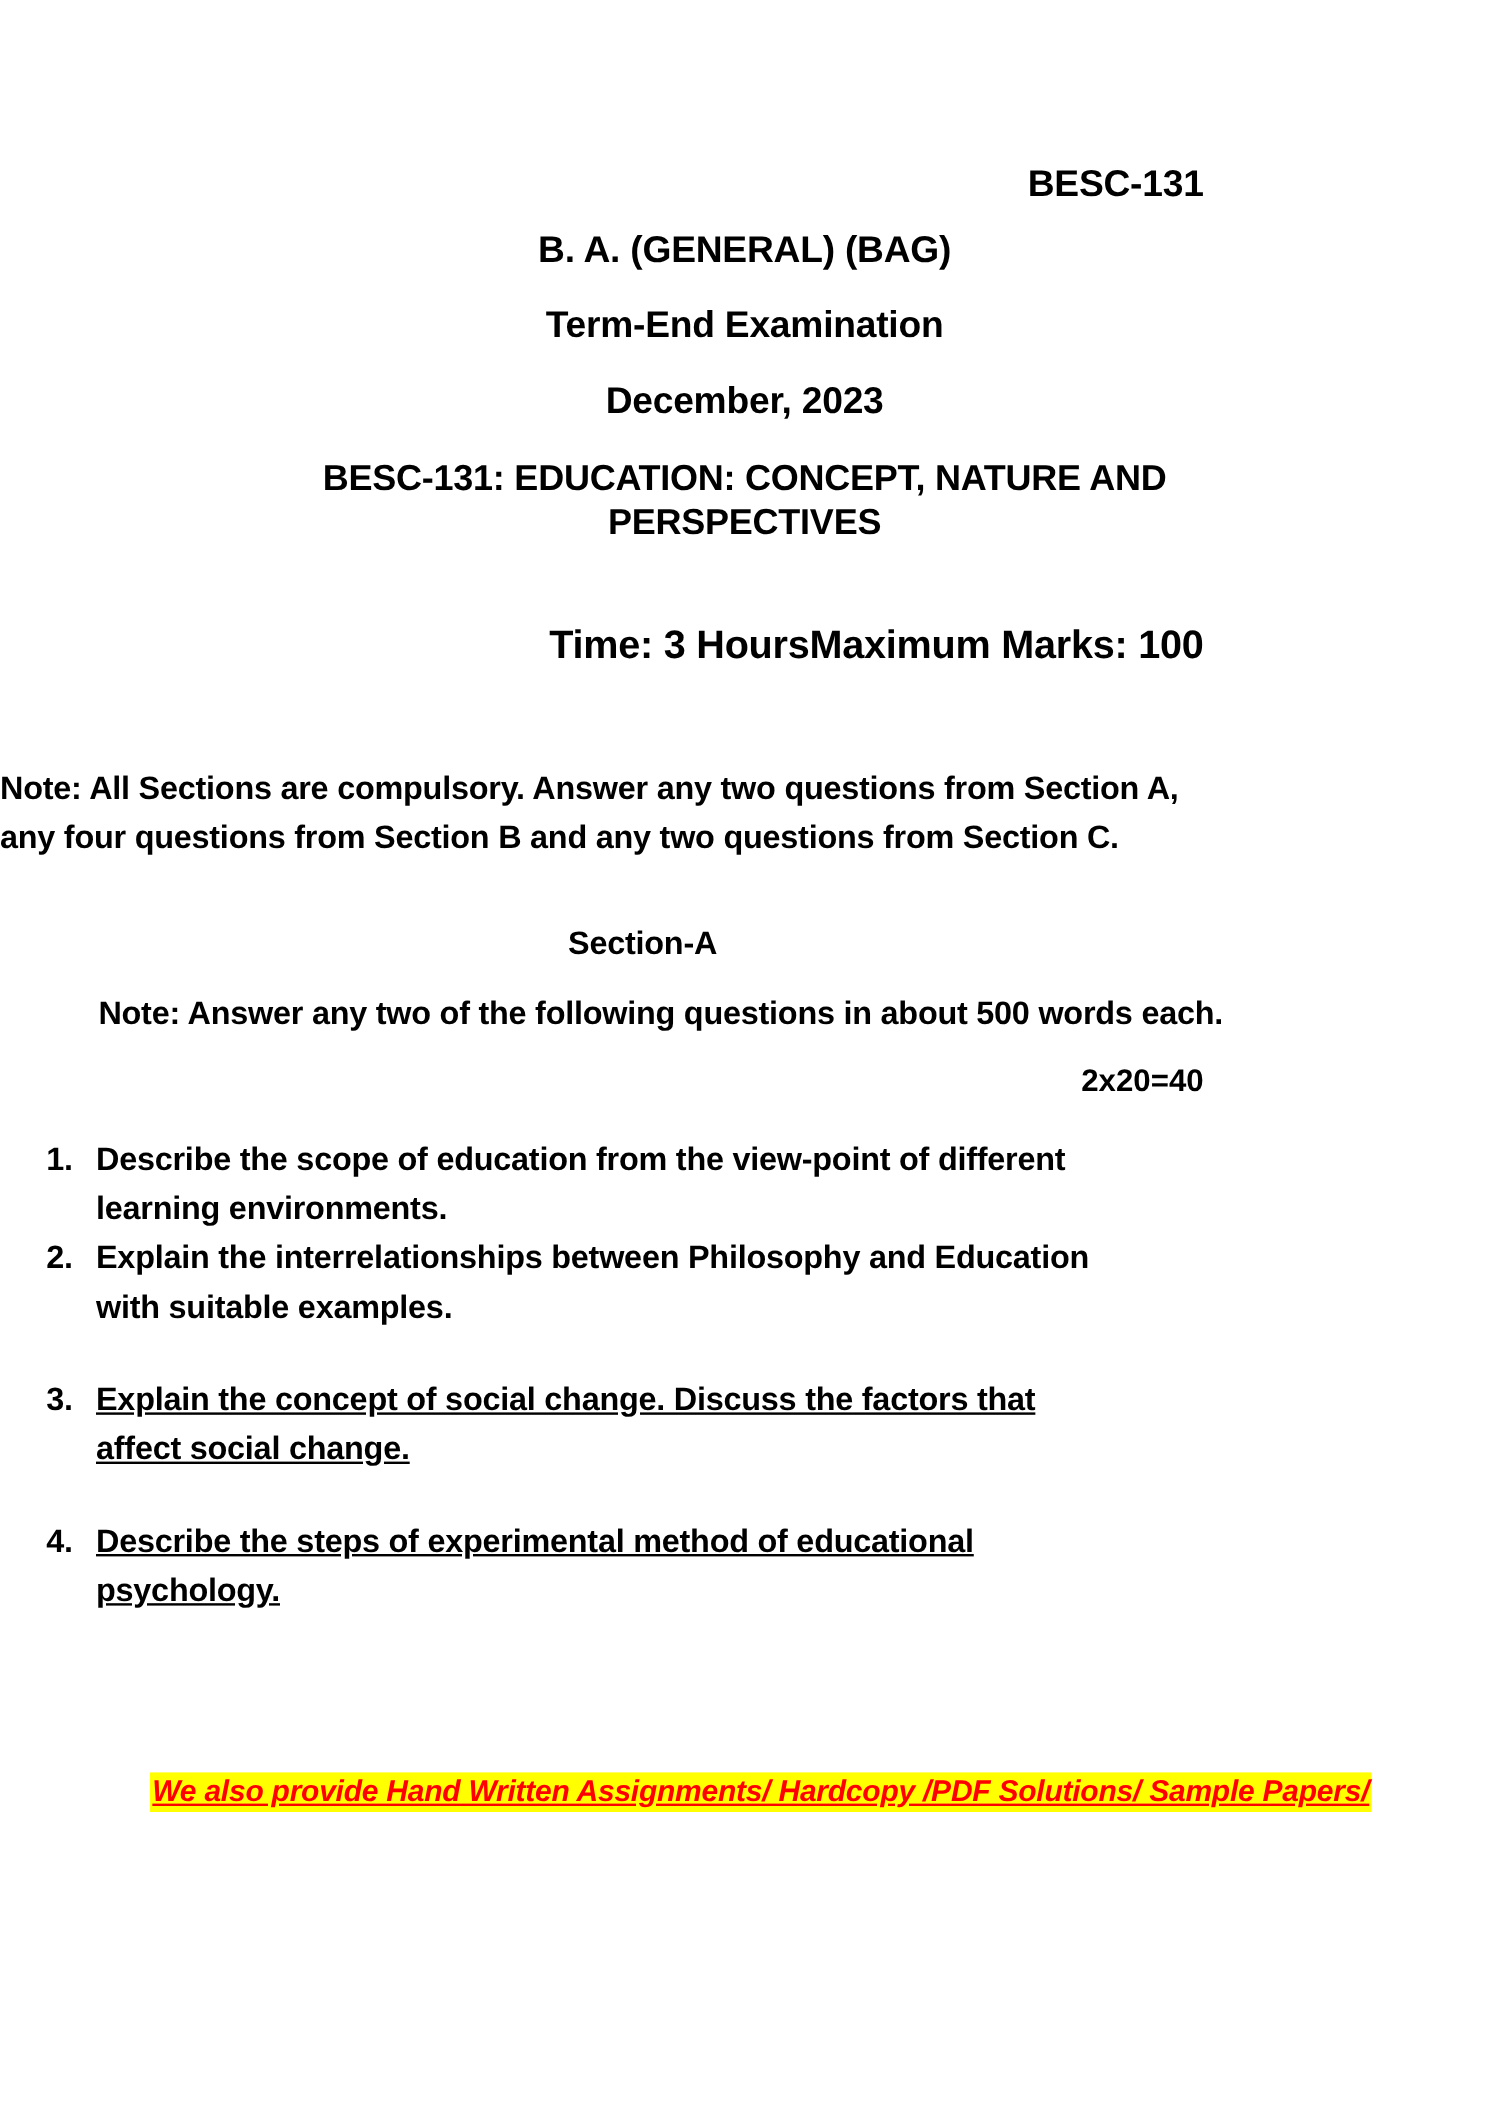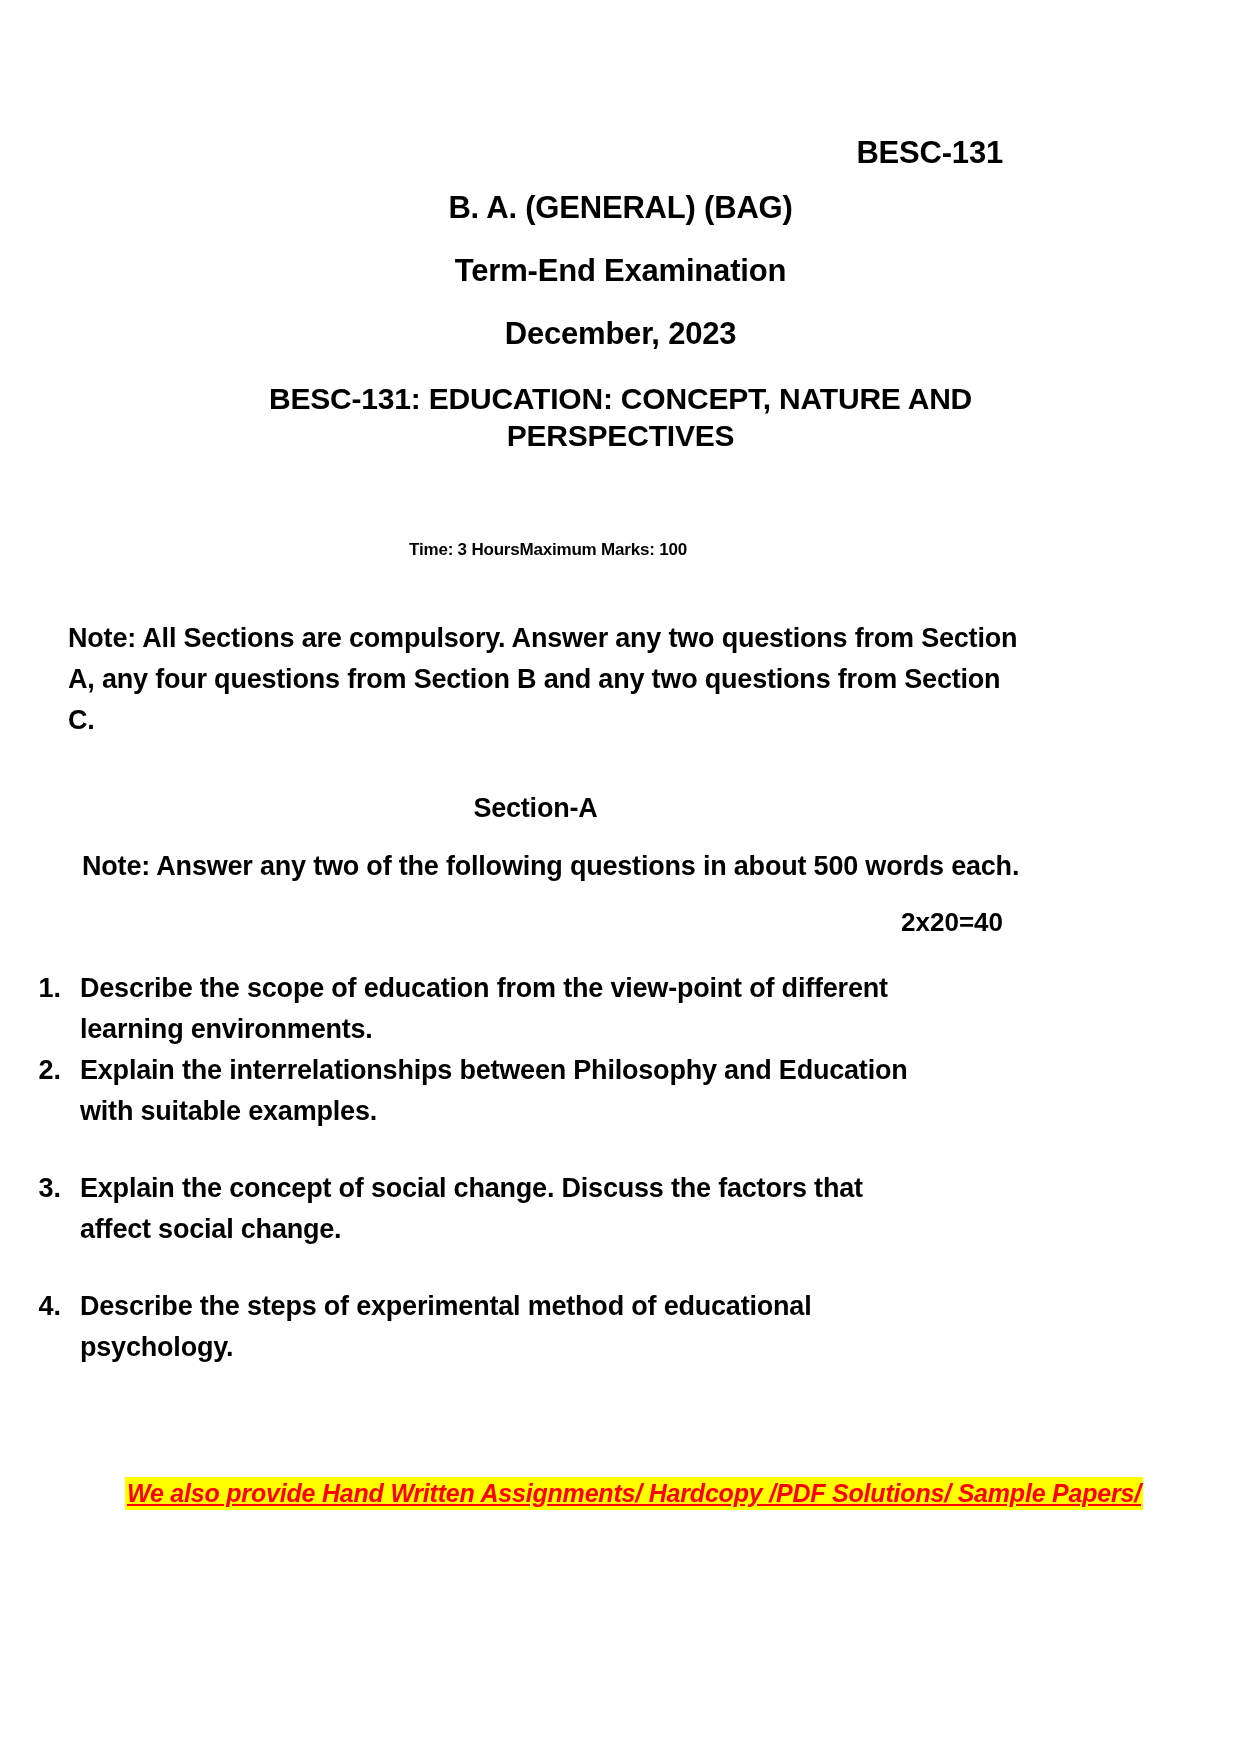--- a/index.html
+++ b/index.html
@@ -58,33 +58,32 @@
   }
   .title-line.subject {
     font-size: 30px;
     width: 880px;
     line-height: 1.22;
     margin-bottom: 0;
   }
 
   .meta-row {
     display: flex;
-    justify-content: center;
+    justify-content: flex-end;
     align-items: baseline;
-    margin-top: 86px;
+    margin-top: 64px;
     padding-left: 93px;
     padding-right: 238px;
-    font-size: 17px;
+    font-size: 33px;
     font-weight: bold;
     letter-spacing: -0.2px;
   }
 
   .note-block {
-    margin-top: 58px;
-    padding-left: 68px;
+    margin-top: 81px;
     padding-right: 215px;
     font-size: 27px;
     font-weight: bold;
     line-height: 1.52;
     letter-spacing: -0.2px;
     text-align: left;
   }
 
   .section-head {
     margin-top: 52px;
@@ -124,20 +123,21 @@
     letter-spacing: -0.2px;
   }
   ol.qlist li {
     line-height: 1.52;
     padding-left: 12px;
     margin-bottom: 0px;
     max-width: 830px;
   }
   ol.qlist li.gap-before {
     margin-top: 36px;
+    text-decoration: underline;
   }
 
   .footer-banner {
     position: absolute;
     left: 0;
     right: 0;
     bottom: 24px;
     text-align: center;
   }
   .footer-line {

